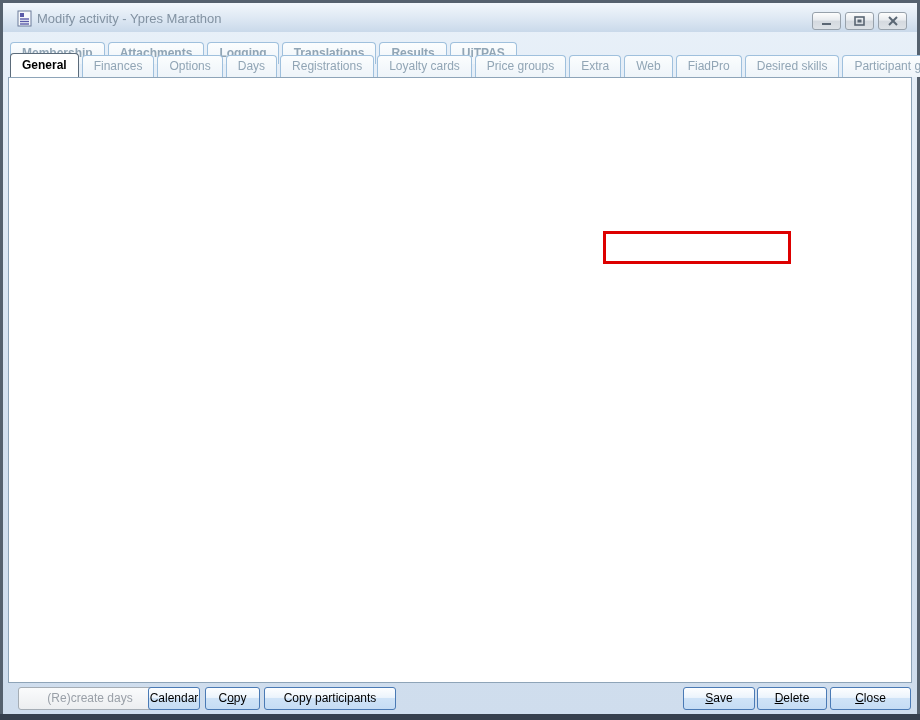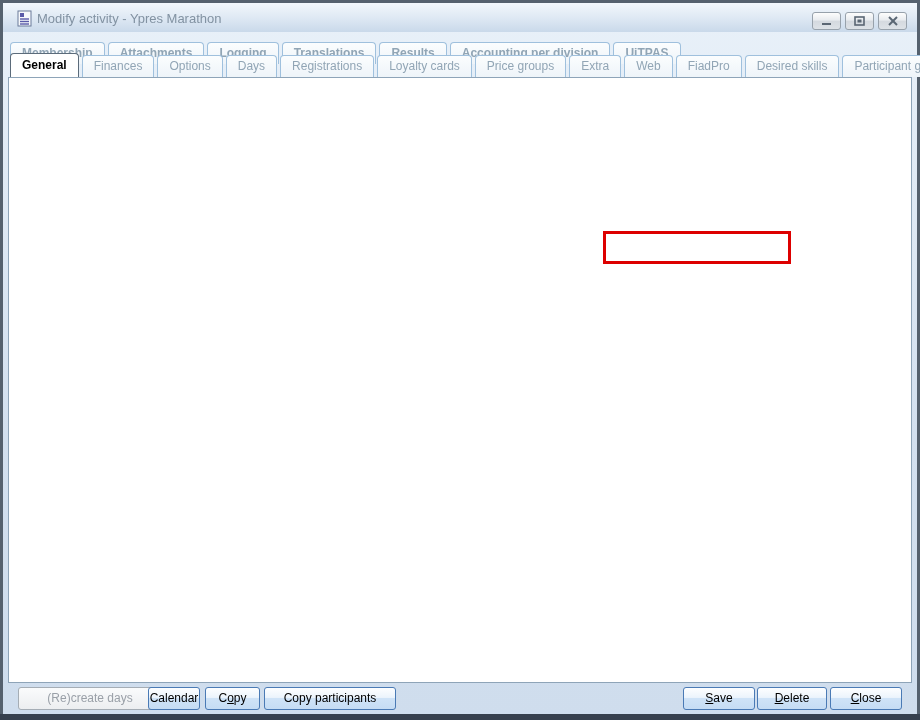--- a/index.html
+++ b/index.html
@@ -124,21 +124,20 @@
         </svg>
     </div>
   </div>
 
   <div class="tabrow tabrow1">
     <div class="tab">Membership</div>
     <div class="tab">Attachments</div>
     <div class="tab">Logging</div>
     <div class="tab">Translations</div>
     <div class="tab">Results</div>
-    <div class="tab">Accounting per division</div>
     <div class="tab">UiTPAS</div>
   </div>
   <div class="tabrow tabrow2">
     <div class="tab active">General</div>
     <div class="tab">Finances</div>
     <div class="tab">Options</div>
     <div class="tab">Days</div>
     <div class="tab">Registrations</div>
     <div class="tab">Loyalty cards</div>
     <div class="tab">Price groups</div>
@@ -333,16 +332,16 @@
   <span class="lbl dim" style="left:424px;top:659px">Ticket layout</span>
   <div class="ddown" style="left:618px;top:655px;width:62px;height:20px">1</div>
   <span class="chev" style="left:663px;top:660px"></span>
 
   <div class="btn disab" style="left:18px;top:687px;width:144px">(Re)create days</div>
   <div class="btn" style="left:148px;top:687px;width:52px">Calendar</div>
   <div class="btn" style="left:205px;top:687px;width:55px"><span>C</span><u>o</u><span>py</span></div>
   <div class="btn" style="left:264px;top:687px;width:132px">Copy participants</div>
   <div class="btn" style="left:683px;top:687px;width:72px"><u>S</u><span>ave</span></div>
   <div class="btn" style="left:757px;top:687px;width:70px"><u>D</u><span>elete</span></div>
-  <div class="btn" style="left:830px;top:687px;width:72px"><u>C</u><span>lose</span></div>
+  <div class="btn" style="left:830px;top:687px;width:81px"><u>C</u><span>lose</span></div>
 
   <div class="bottom-edge"></div>
 </div>
 
 </body></html>

